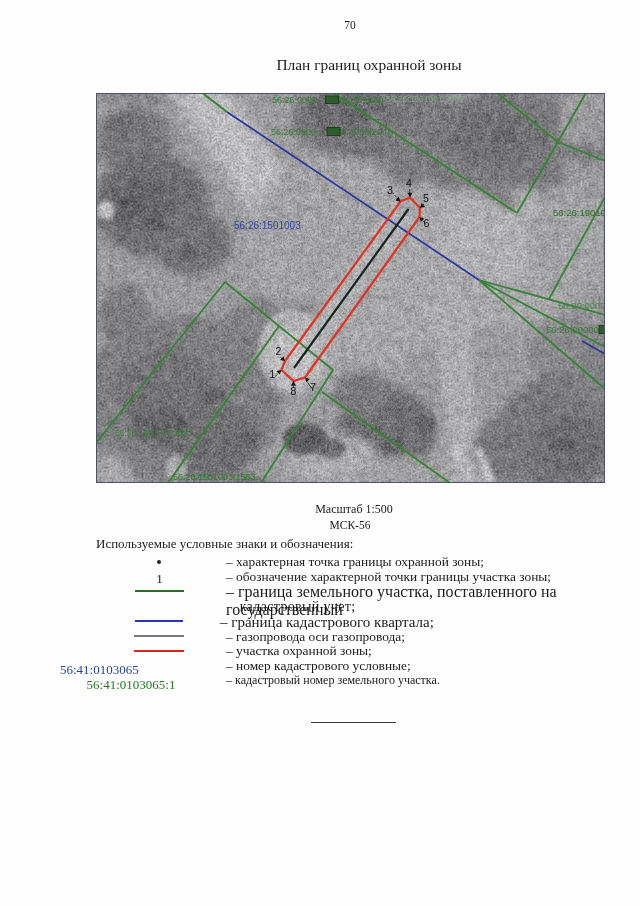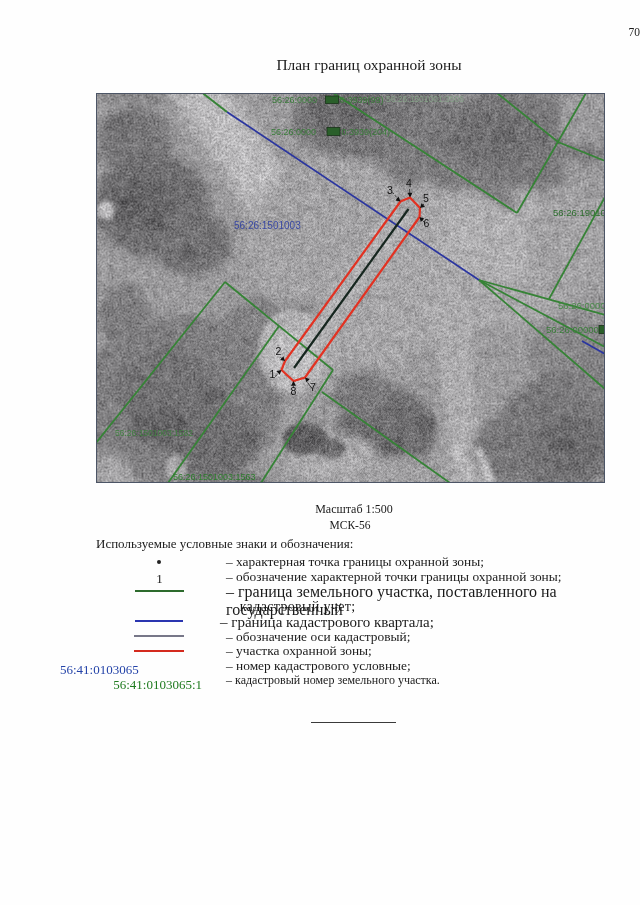--- a/index.html
+++ b/index.html
@@ -1,20 +1,20 @@
 <!DOCTYPE html>
 <html lang="ru"><head><meta charset="utf-8">
 <style>
 html,body{margin:0;padding:0;background:#fefefe;width:640px;height:905px;overflow:hidden}
 body{font-family:"Liberation Serif",serif;color:#1a1a1a;position:relative}
 .abs{position:absolute}
 </style></head>
 <body>
 
-<div class="abs" style="left:60px;top:26px;width:580px;text-align:right;font-size:11.5px">70</div>
+<div class="abs" style="left:60px;top:19px;width:580px;text-align:center;font-size:11.5px">70</div>
 
 <div class="abs" style="left:49px;top:56px;width:640px;text-align:center;font-size:15.4px">План границ охранной зоны</div>
 
 <svg class="abs" style="left:96px;top:93px" width="509" height="390" viewBox="0 0 509 390">
 <defs>
 <filter id="blr" x="-10%" y="-10%" width="120%" height="120%">
         <feGaussianBlur stdDeviation="5"></feGaussianBlur>
       </filter>
 <filter id="blr2" x="-30%" y="-30%" width="160%" height="160%">
         <feGaussianBlur stdDeviation="2"></feGaussianBlur>
@@ -259,41 +259,41 @@
 <div class="abs" style="left:30px;top:519px;width:640px;text-align:center;font-size:11.5px">МСК-56</div>
 
 <div class="abs" style="left:96px;top:536px;font-size:13px">Используемые условные знаки и обозначения:</div>
 
 <div class="abs" style="left:157px;top:559.5px;width:4px;height:4px;border-radius:50%;background:#222"></div>
 
 <div class="abs" style="left:226px;top:553.5px;font-size:13.4px">– характерная точка границы охранной зоны;</div>
 
 <div class="abs" style="left:149px;top:571px;width:21px;text-align:center;font-size:13px">1</div>
 
-<div class="abs" style="left:226px;top:568.5px;font-size:13.4px">– обозначение характерной точки границы охранной зоны;</div>
+<div class="abs" style="left:226px;top:568.5px;font-size:13.4px">– обозначение характерной точки границы участка зоны;</div>
 
 <div class="abs" style="left:135px;top:589.5px;width:49px;height:2px;background:#2d6b2d"></div>
 
 <div class="abs" style="left:226px;top:583px;font-size:16px">– граница земельного участка, поставленного на государственный</div>
 
 <div class="abs" style="left:239.7px;top:598px;font-size:14.1px;letter-spacing:0.3px">кадастровый учет;</div>
 
 <div class="abs" style="left:135px;top:620.3px;width:48px;height:2px;background:#2a35b0"></div>
 
 <div class="abs" style="left:220px;top:613.5px;font-size:15px">– граница кадастрового квартала;</div>
 
 <div class="abs" style="left:134px;top:635px;width:50px;height:1.5px;background:#777788"></div>
 
-<div class="abs" style="left:226px;top:628.5px;font-size:13.4px">– обозначение оси кадастровый;</div>
+<div class="abs" style="left:226px;top:628.5px;font-size:13.4px">– газопровода оси газопровода;</div>
 
 <div class="abs" style="left:134px;top:649.5px;width:50px;height:2px;background:#d42a1e"></div>
 
 <div class="abs" style="left:226px;top:643px;font-size:13.4px">– участка охранной зоны;</div>
 
 <div class="abs" style="left:60px;top:662px;width:139px;font-size:13px;color:#2443a8">56:41:0103065</div>
 
 <div class="abs" style="left:226px;top:658px;font-size:13.4px">– номер кадастрового условные;</div>
 
-<div class="abs" style="left:60px;top:677px;width:142px;text-align:right;font-size:13px;color:#1e7a1e">56:41:0103065:1</div>
+<div class="abs" style="left:60px;top:677px;width:142px;text-align:center;font-size:13px;color:#1e7a1e">56:41:0103065:1</div>
 
 <div class="abs" style="left:226px;top:673px;font-size:12px">– кадастровый номер земельного участка.</div>
 
 <div class="abs" style="left:311px;top:722px;width:85px;height:0;border-top:1.2px solid #3a3a3a"></div>
 
 </body></html>

